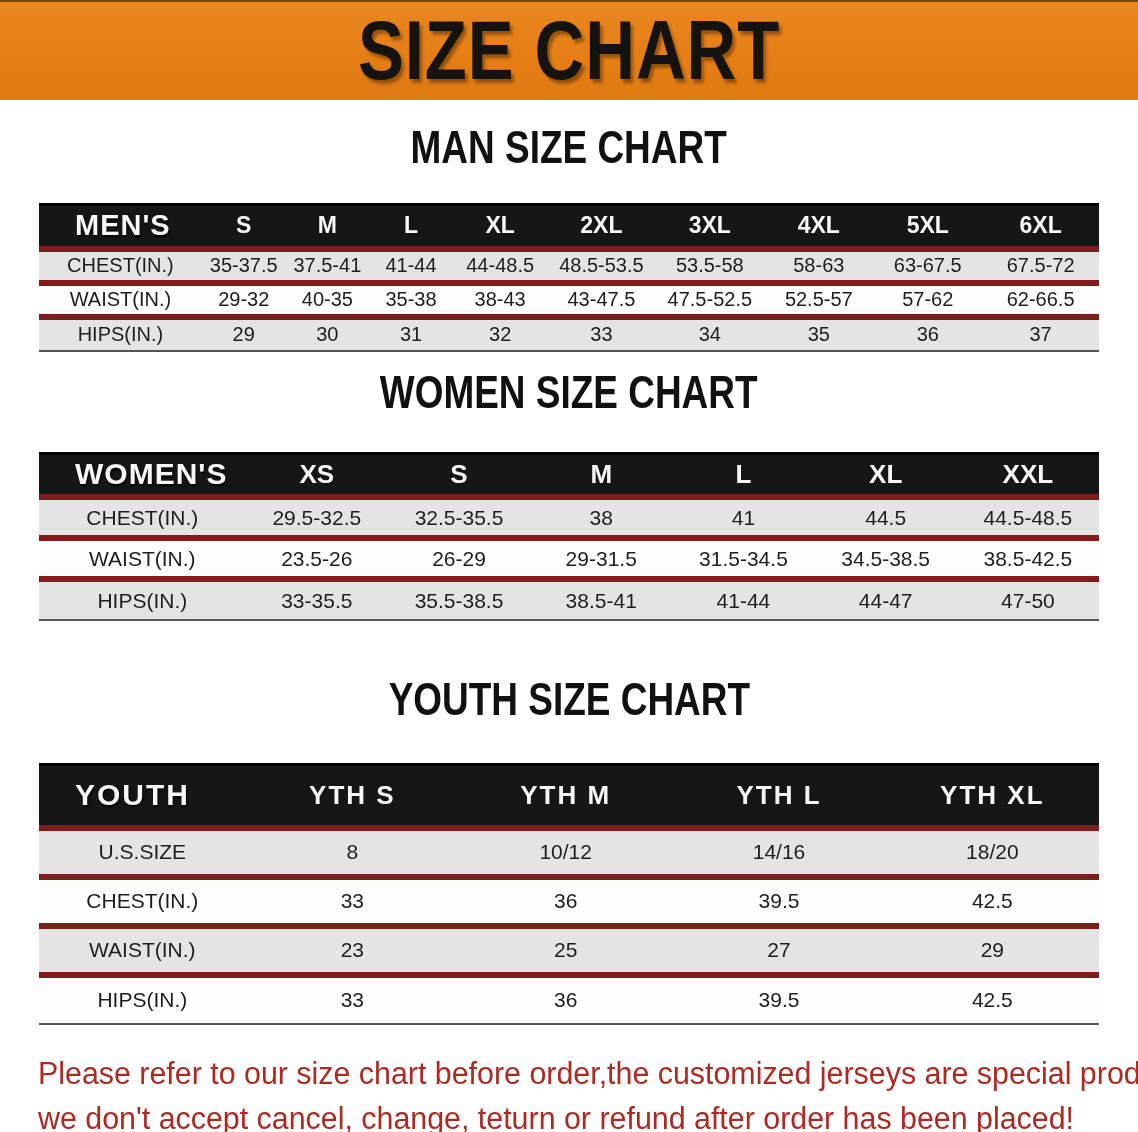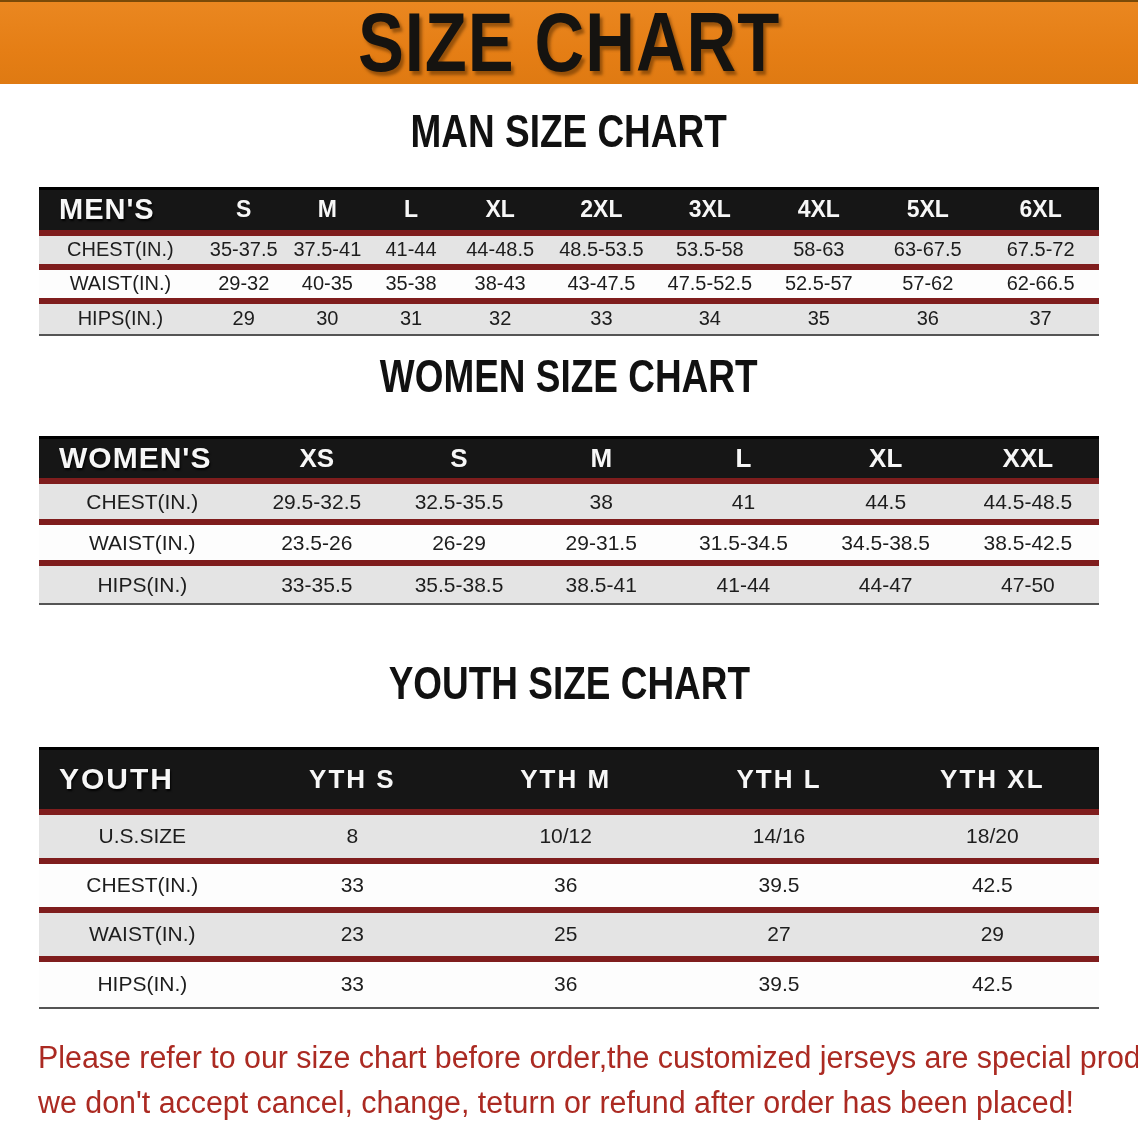--- a/index.html
+++ b/index.html
@@ -3,21 +3,21 @@
 <meta charset="utf-8">
 <style>
   * { box-sizing: border-box; margin: 0; padding: 0; }
   html, body {
     width: 1138px; height: 1132px;
     background: #ffffff;
     font-family: "Liberation Sans", sans-serif;
     overflow: hidden;
   }
   .banner {
-    width: 100%; height: 84px;
+    width: 100%; height: 100px;
     background: linear-gradient(180deg, #ea8720 0%, #e57e15 60%, #df7a12 100%);
     display: flex; align-items: center; justify-content: center;
     border-top: 2px solid #7a4a08;
   }
   .banner-title {
     font-size: 74px; font-weight: 800; color: #151310;
     letter-spacing: 1px; line-height: 1;
     transform: scaleX(0.93) scaleY(1.12);
     text-shadow: 3px 4px 3px rgba(90, 45, 0, 0.55);
     white-space: nowrap;
@@ -45,21 +45,21 @@
   }
   .size-table thead th {
     background: #161616;
     color: #f7f7f7;
     font-weight: 700;
     text-align: center;
     vertical-align: middle;
   }
   .size-table thead th:first-child {
     text-align: left;
-    padding-left: 20px;
+    padding-left: 36px;
     font-size: 30px;
     letter-spacing: 1px;
     text-shadow: 1px 2px 2px rgba(0,0,0,0.9);
   }
   .size-table thead { border-top: 3px solid #000; }
   .size-table { border-bottom: 2px solid #555; }
 
   .men   .size-table thead th { height: 44px; font-size: 23px; }
   .men   .size-table thead th:first-child { font-size: 29px; }
   .women .size-table thead th { height: 44px; font-size: 26px; }

